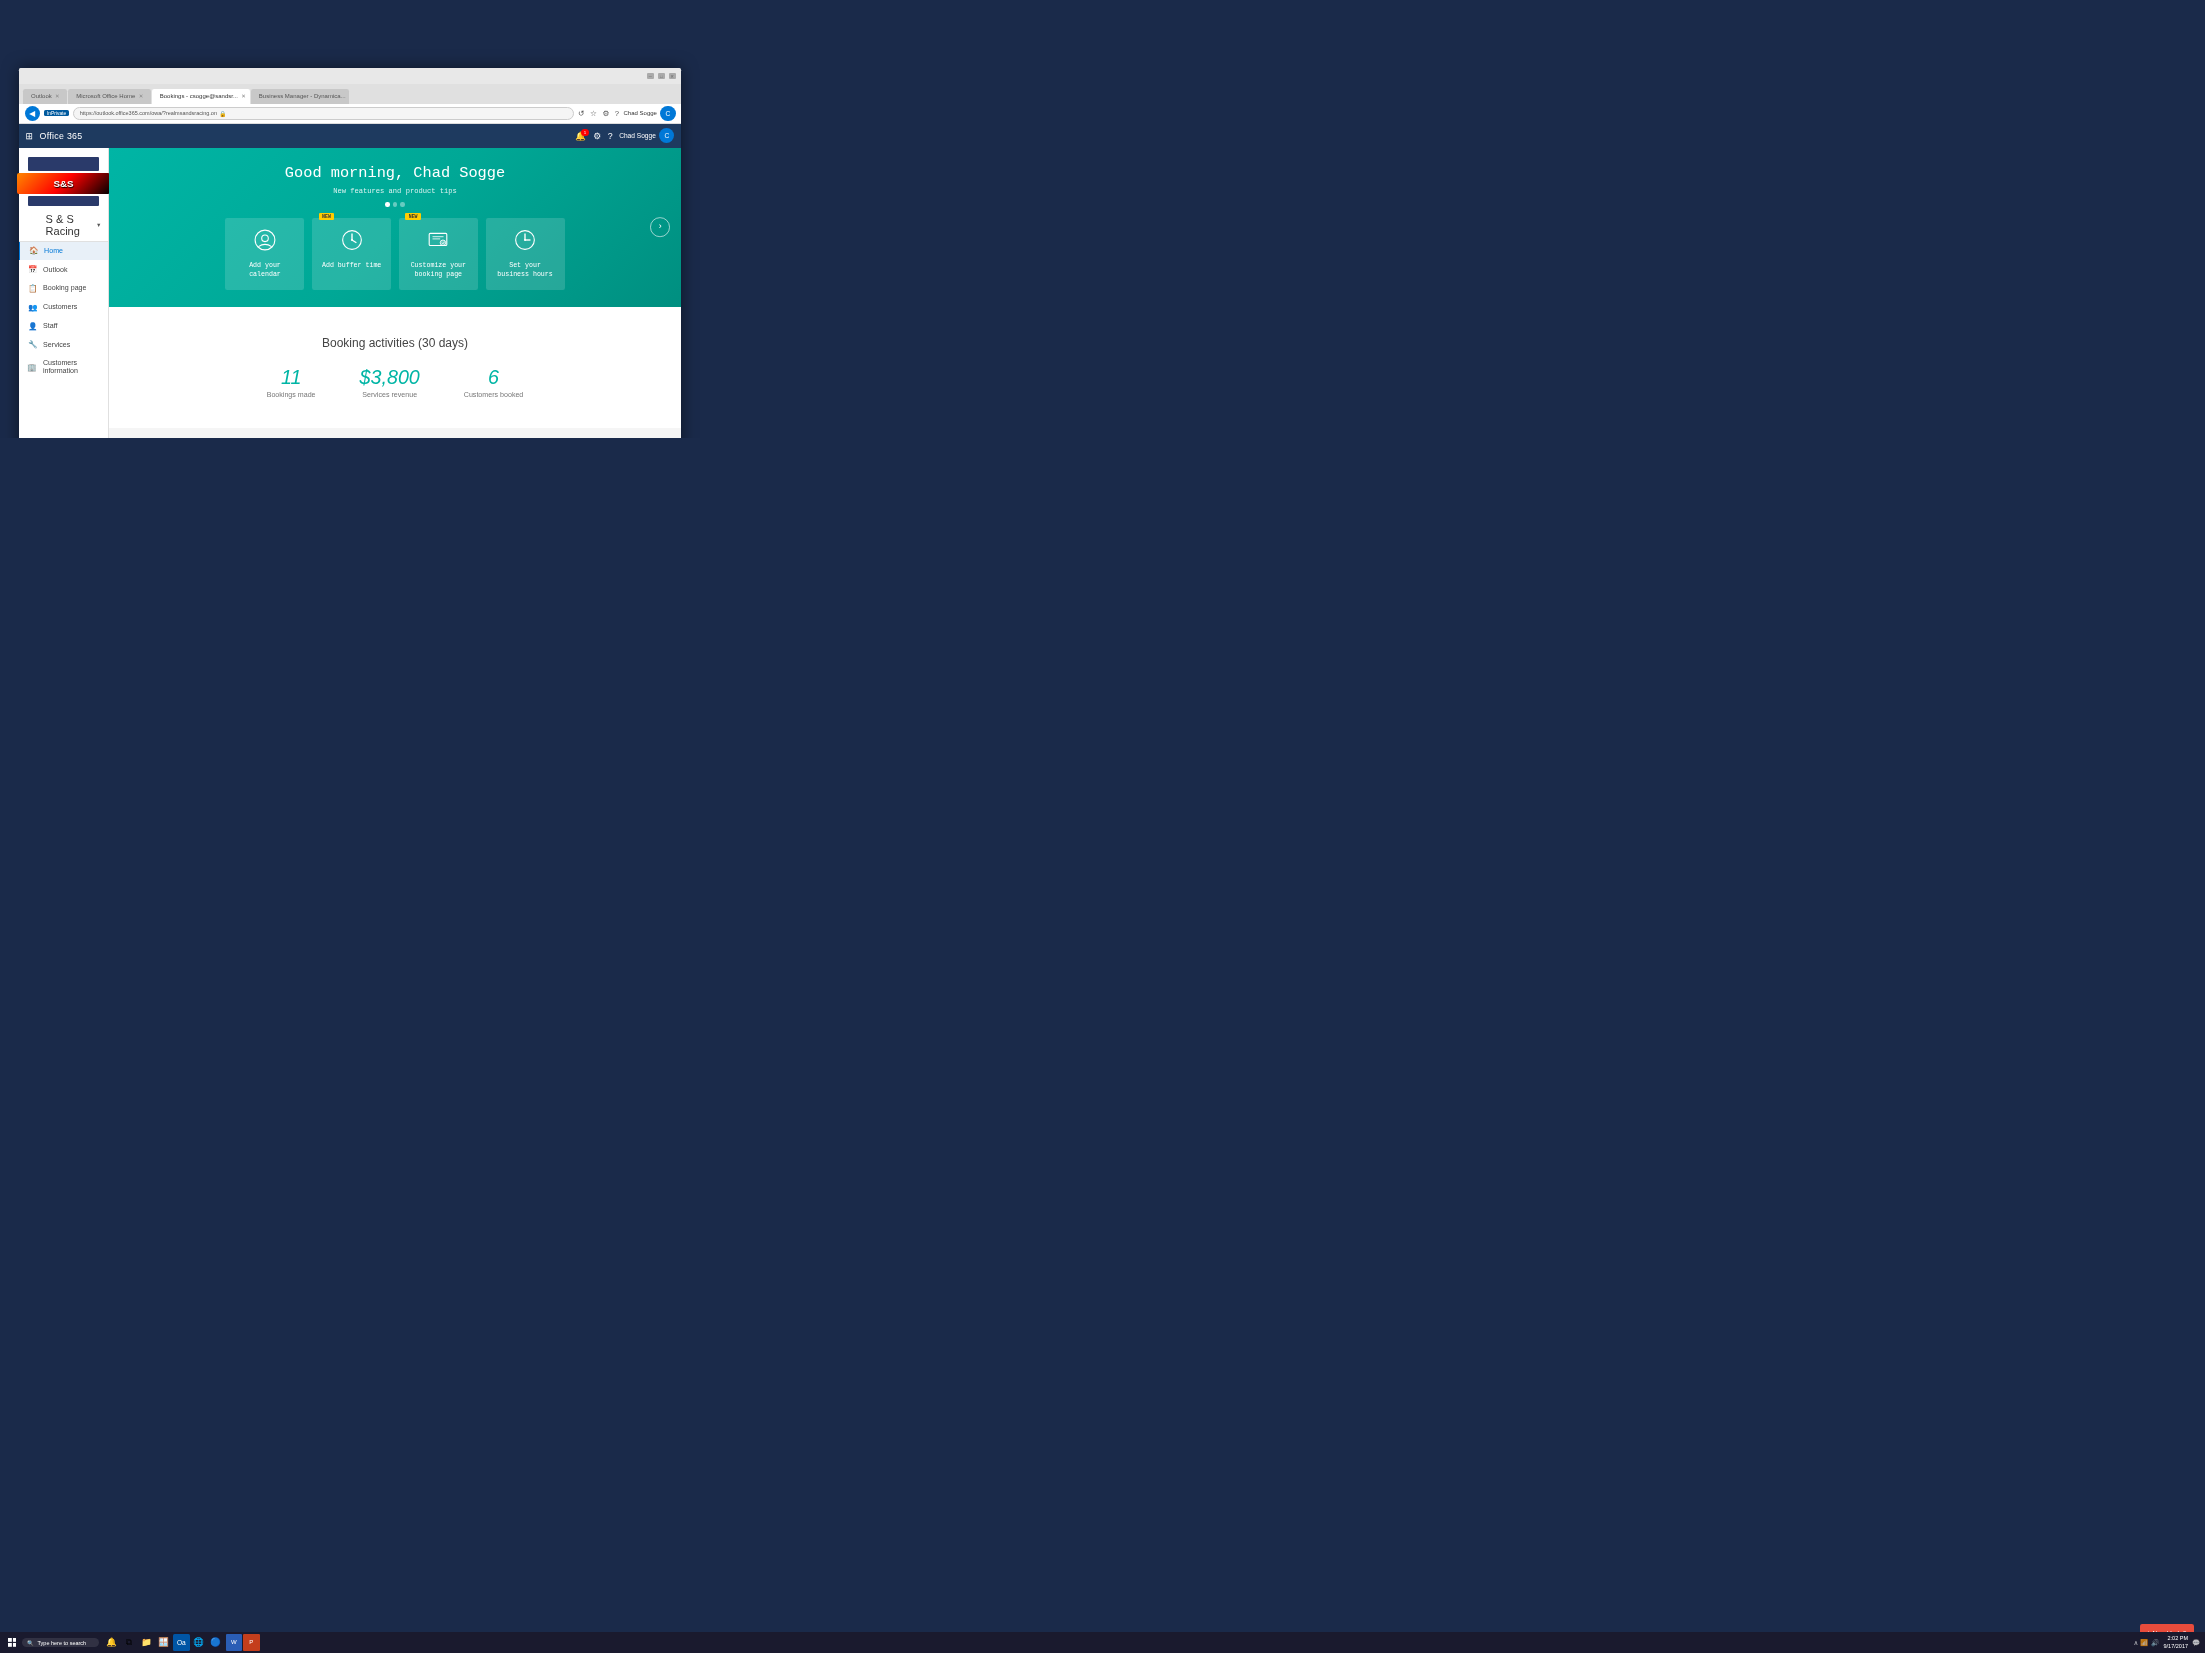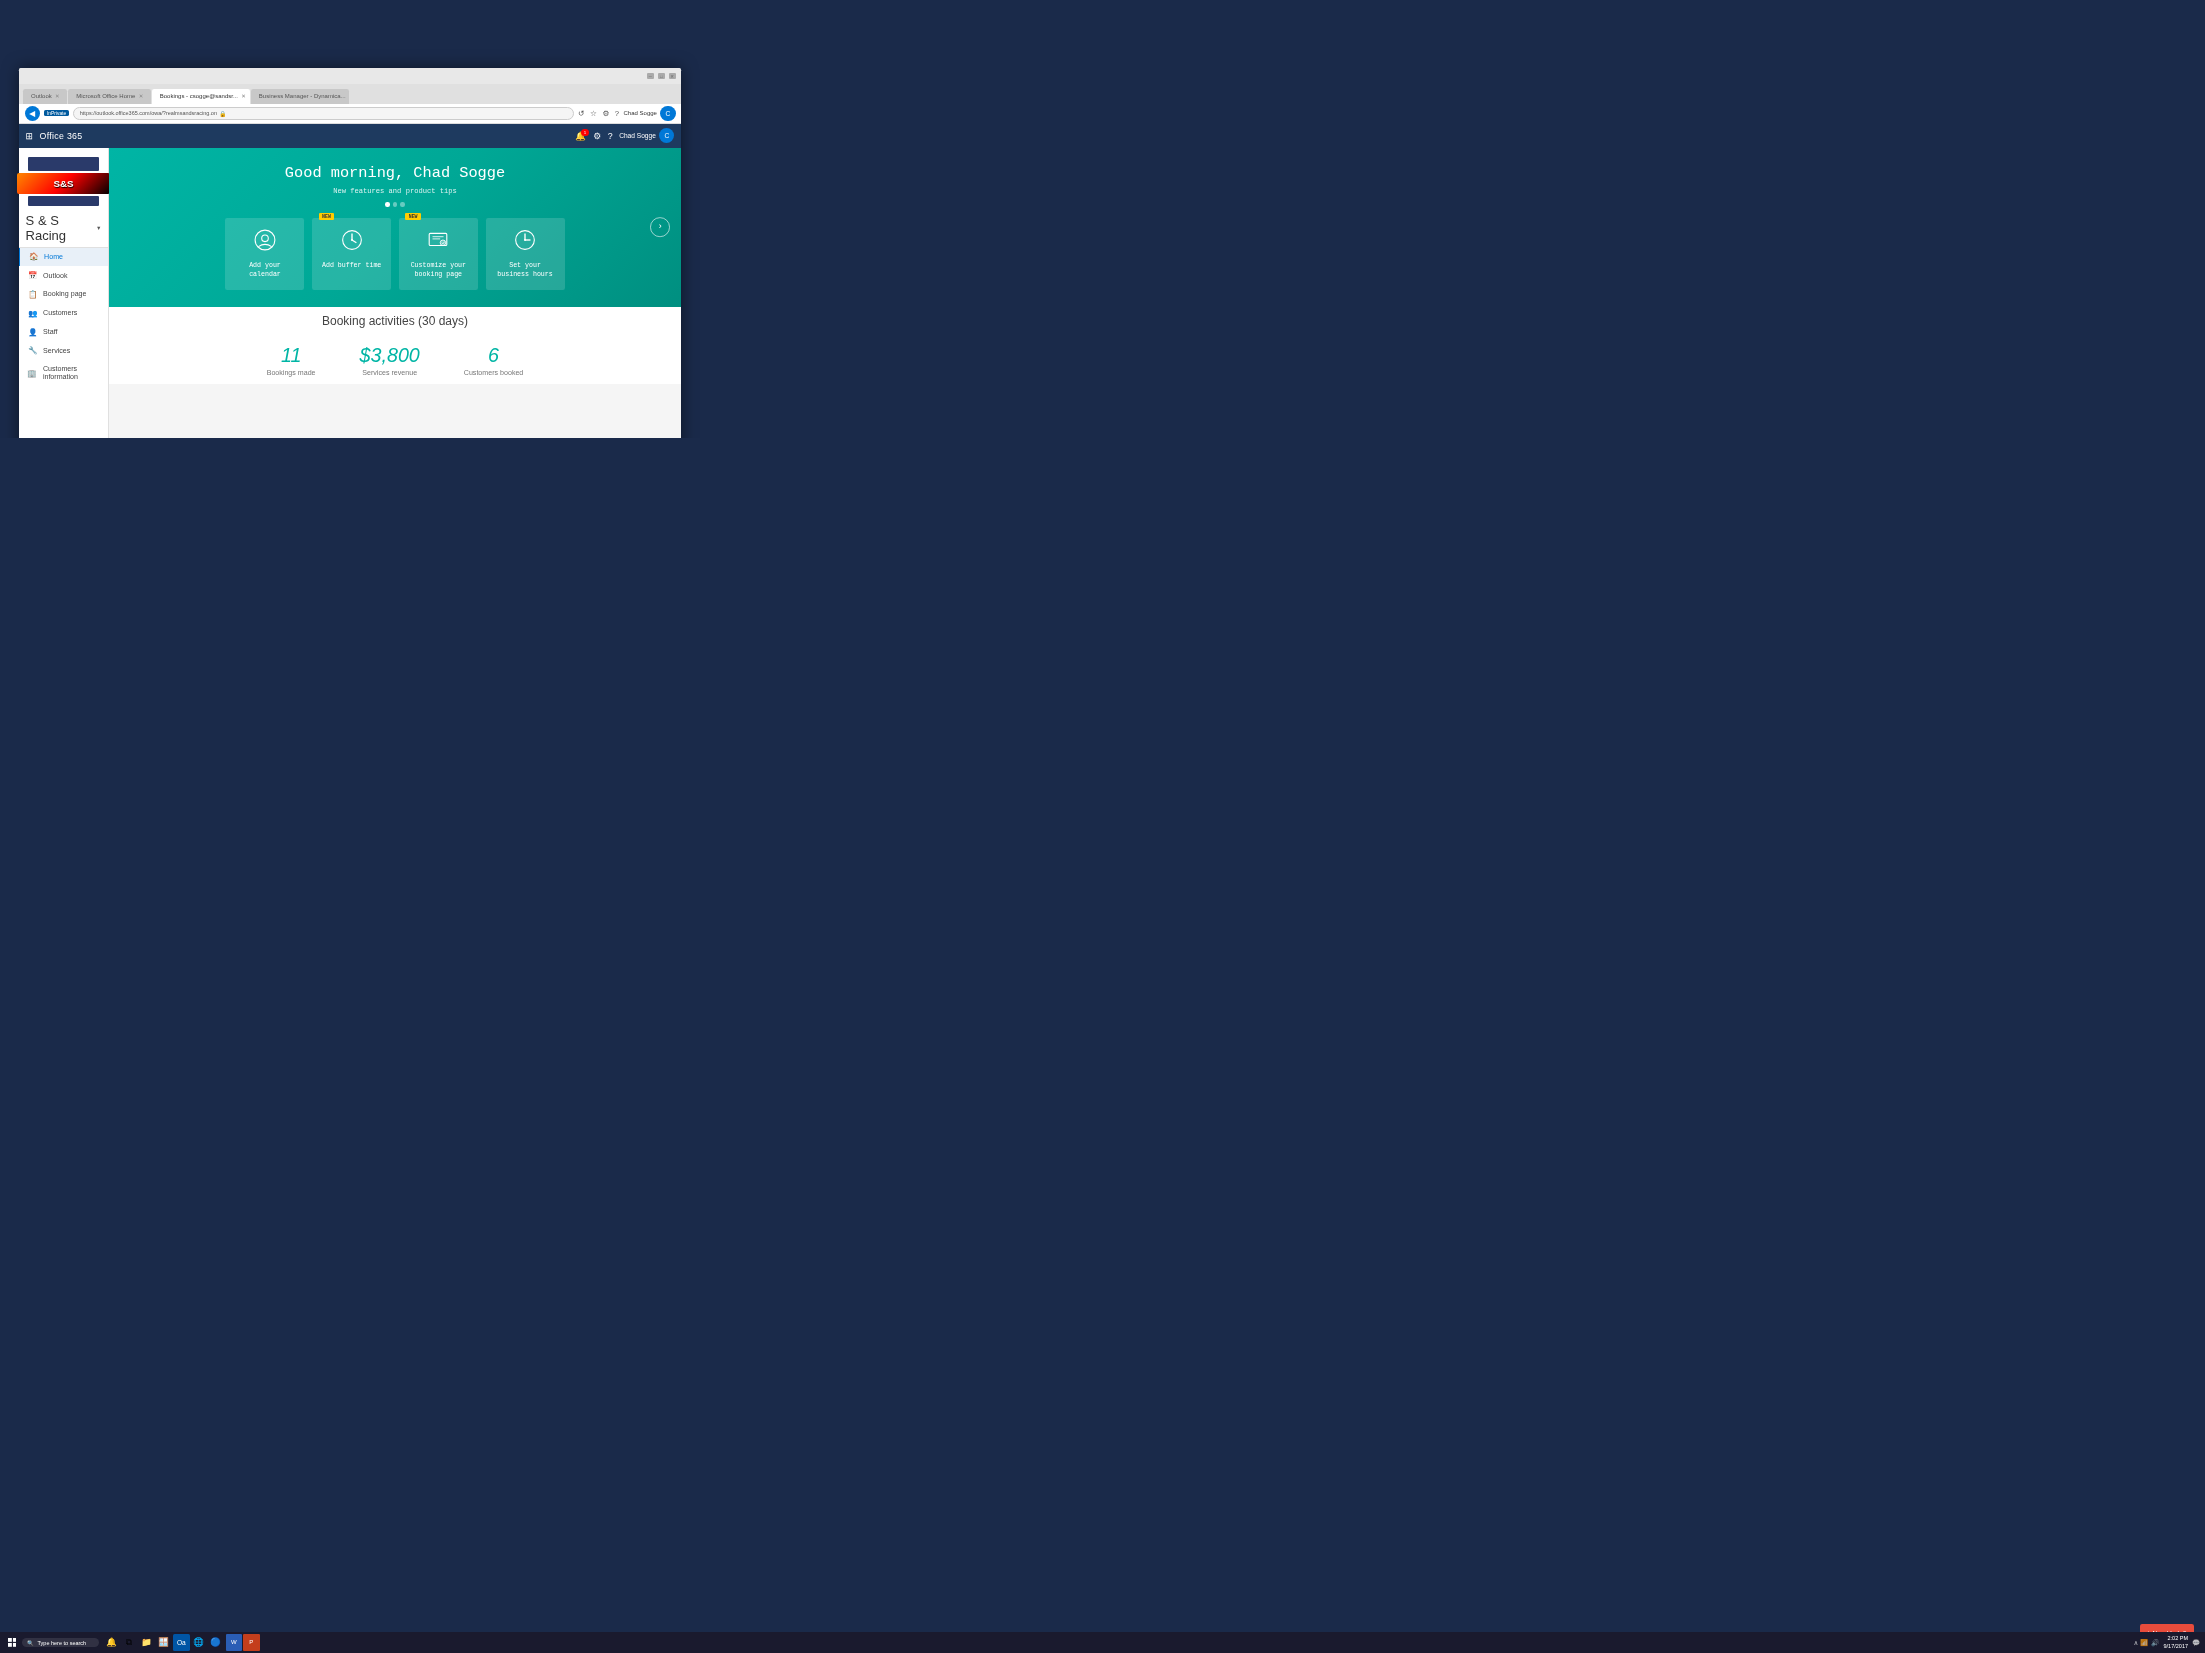--- a/index.html
+++ b/index.html
@@ -39,21 +39,21 @@
     .notification-badge { position: absolute; top: -2.2px; right: -2.2px; background: red; color: white; border-radius: 50%; width: 7.7px; height: 7.7px; font-size: 4.4px; display: flex; align-items: center; justify-content: center; }
     .topbar-user { color: white; font-size: 6.6px; display: flex; align-items: center; gap: 3.3px; }
 
     
     .sidebar { width: 90px; background: #fff; border-right: 0.5px solid #e0e0e0; flex-shrink: 0; padding-top: 4.4px; }
     .sidebar-logo { width: 71px; height: 49px; margin: 4.4px auto; display: flex; flex-direction: column; gap: 2.2px; align-items: center; }
     .logo-top { background: #2a3a6a; width: 71px; height: 16.4px; border-radius: 1.1px; }
     .logo-img { width: 93px; height: 24.6px; background: linear-gradient(135deg, #f80, #f00, #000); border-radius: 2px; display: flex; align-items: center; justify-content: center; color: white; font-size: 5.5px; font-weight: bold; }
     .logo-bottom { background: #2a3a6a; width: 71px; height: 11px; border-radius: 1.1px; }
     .business-name { display: flex; align-items: center; justify-content: center; padding: 3.3px 6.6px; gap: 3.3px; border-bottom: 0.5px solid #e0e0e0; cursor: pointer; }
-    .business-name-text { font-size: 13px; color: #333; }
+    .business-name-text { font-size: 11px; color: #333; margin-left: 20px; }
     .chevron { color: #555; font-size: 5.5px; }
 
     .nav-item { display: flex; align-items: center; padding: 4.9px 8.8px; gap: 5.5px; cursor: pointer; font-size: 7.1px; color: #444; }
     .nav-item.active { background: #e8f0f8; color: #0078d7; border-left: 1.6px solid #0078d7; }
     .nav-icon { font-size: 7.7px; width: 9.8px; text-align: center; }
 
     
     .main-content { flex: 1; overflow-y: auto; background: #f5f5f5; }
 
     
@@ -67,21 +67,21 @@
     
     .feature-cards { display: flex; gap: 7.7px; justify-content: center; align-items: stretch; }
     .feature-card { background: rgba(255,255,255,0.15); border-radius: 2.2px; padding: 11px 8.8px; width: 79px; text-align: center; cursor: pointer; position: relative; display: flex; flex-direction: column; align-items: center; gap: 6.6px; transition: background 0.2s; }
     .new-badge { position: absolute; top: -4.4px; left: 6.6px; background: #ffcc00; color: #333; font-size: 4.9px; font-weight: bold; padding: 1.1px 3.3px; border-radius: 1.1px; }
     .card-icon { font-size: 16.4px; color: white; }
     .card-label { color: white; font-size: 6.6px; line-height: 1.3; }
 
     .carousel-next { position: absolute; right: 11px; top: 50%; transform: translateY(-50%); width: 19.7px; height: 19.7px; border-radius: 50%; border: 1.1px solid rgba(255,255,255,0.6); display: flex; align-items: center; justify-content: center; color: white; cursor: pointer; font-size: 8.8px; }
 
     
-    .booking-section { padding: 7px 22px; background: white; }
+    .booking-section { padding: 29px 22px; background: white; }
     .booking-title { text-align: center; font-size: 12px; font-weight: 300; color: #444; margin-bottom: 16.4px; }
     .booking-stats { display: flex; justify-content: center; gap: 44px; }
     .stat-item { text-align: center; }
     .stat-value { font-size: 19.7px; font-weight: 300; color: #00b5a5; font-style: italic; }
     .stat-label { font-size: 7.1px; color: #777; margin-top: 2.2px; }
 
     .need-help { position: fixed; bottom: 11px; right: 11px; background: #e74c3c; color: white; padding: 4.4px 7.7px; border-radius: 2.2px; font-size: 6.6px; cursor: pointer; display: flex; align-items: center; gap: 3.3px; }
 
     
     .taskbar { position: fixed; bottom: 0; left: 0; right: 0; background: #1a1a2e; height: 21px; display: flex; align-items: center; padding: 0 4.4px; gap: 2.2px; z-index: 100; }

